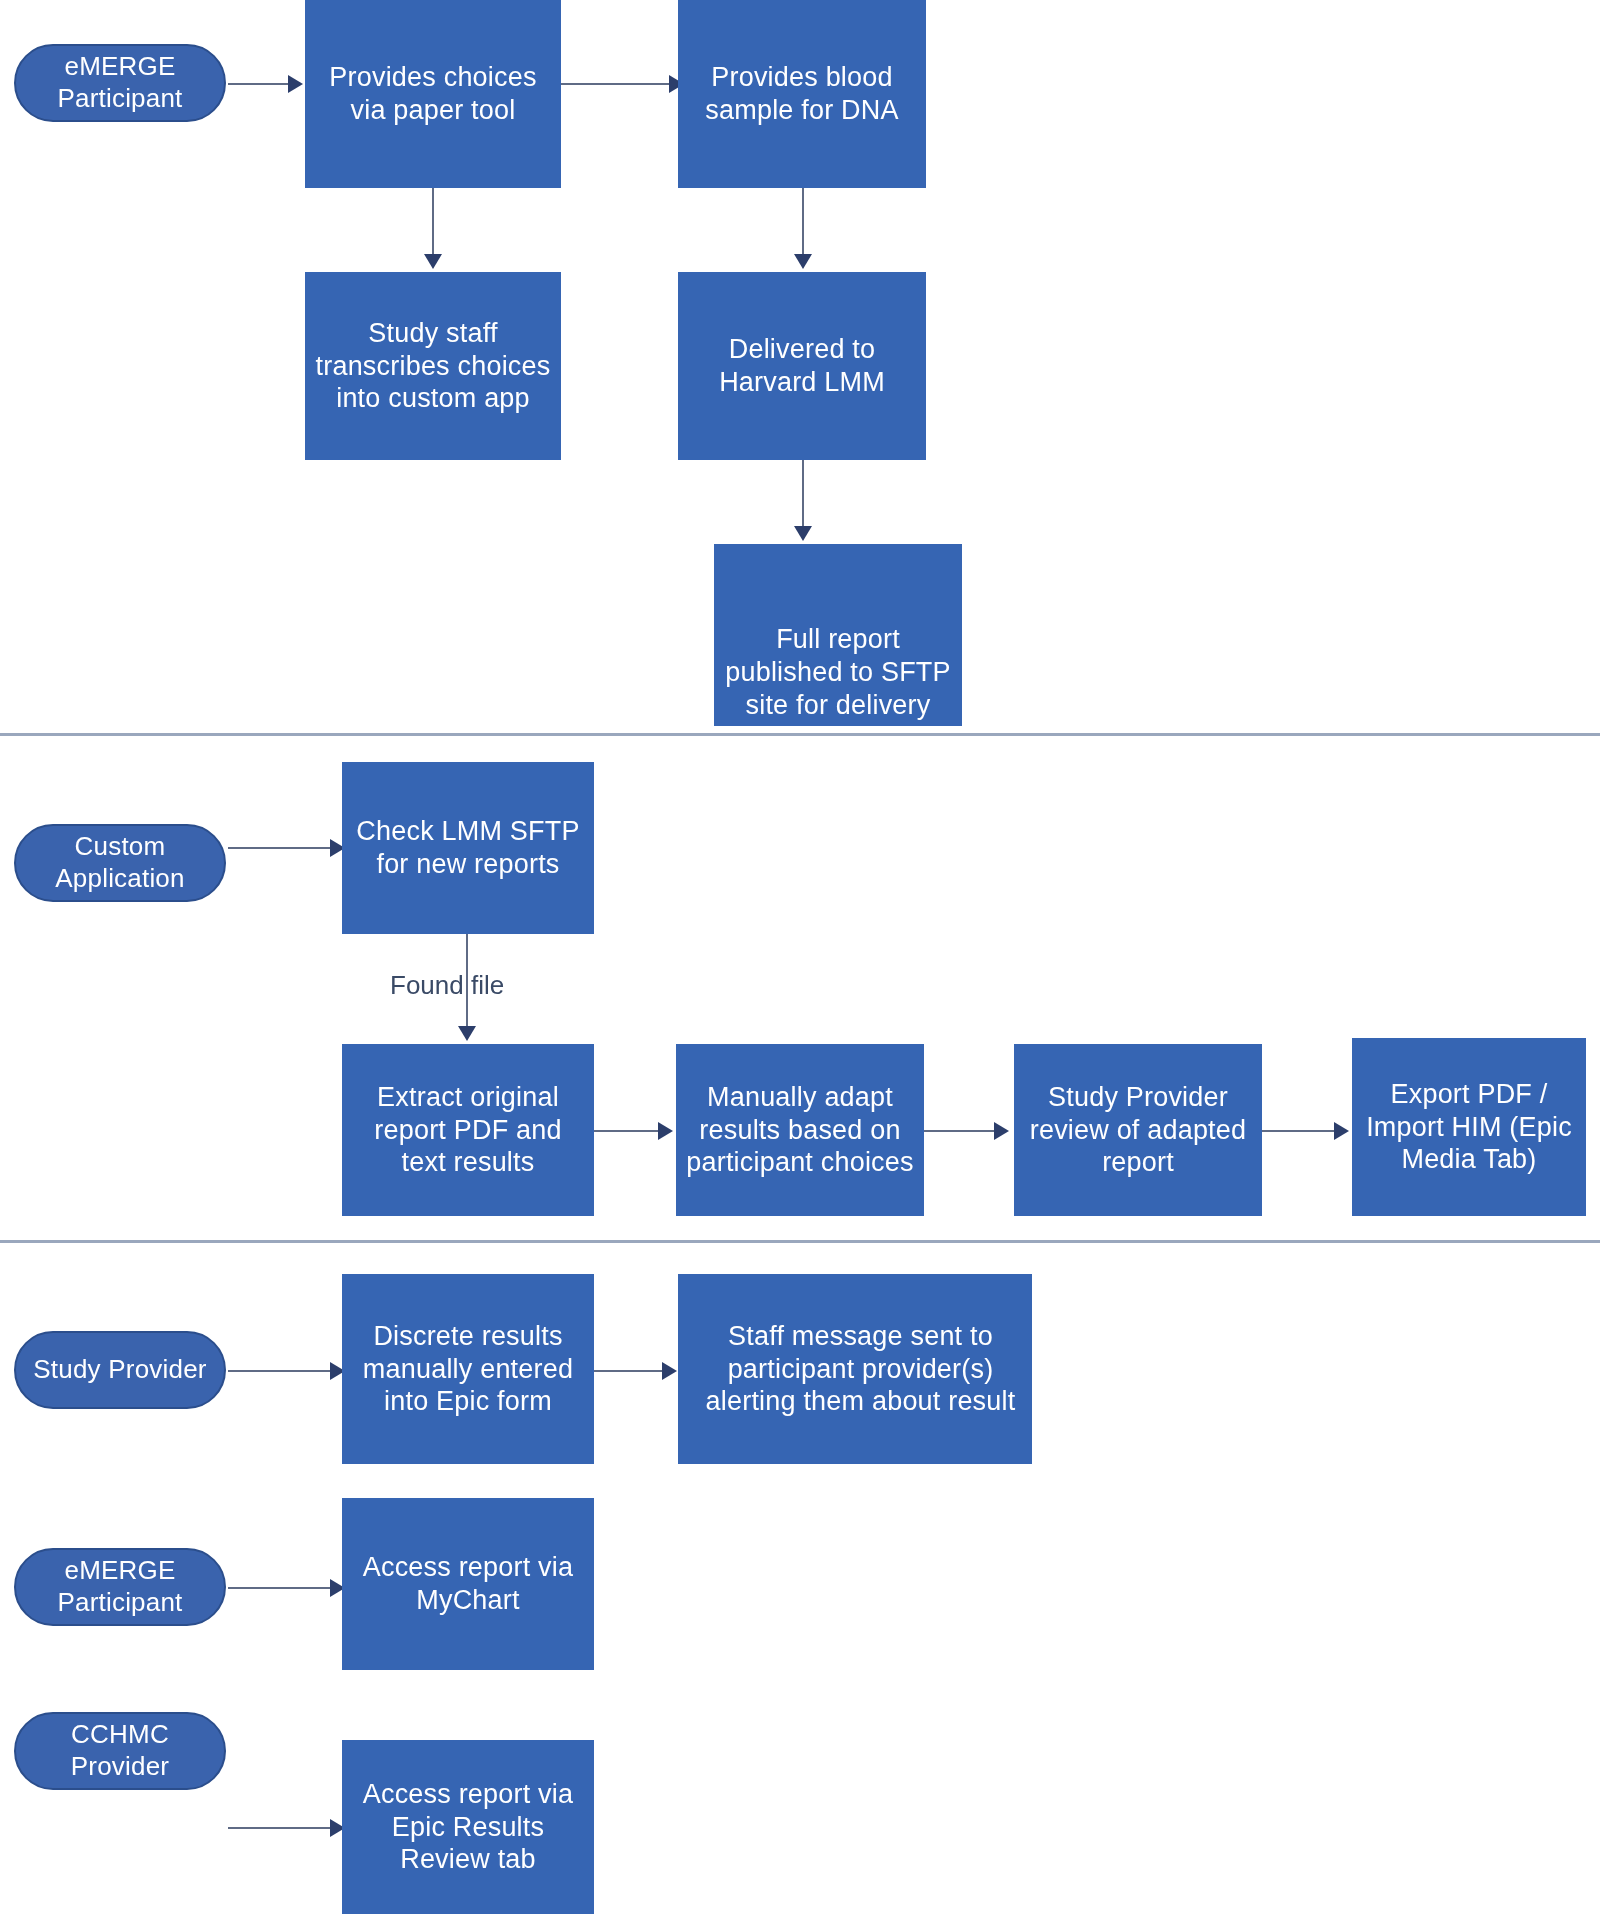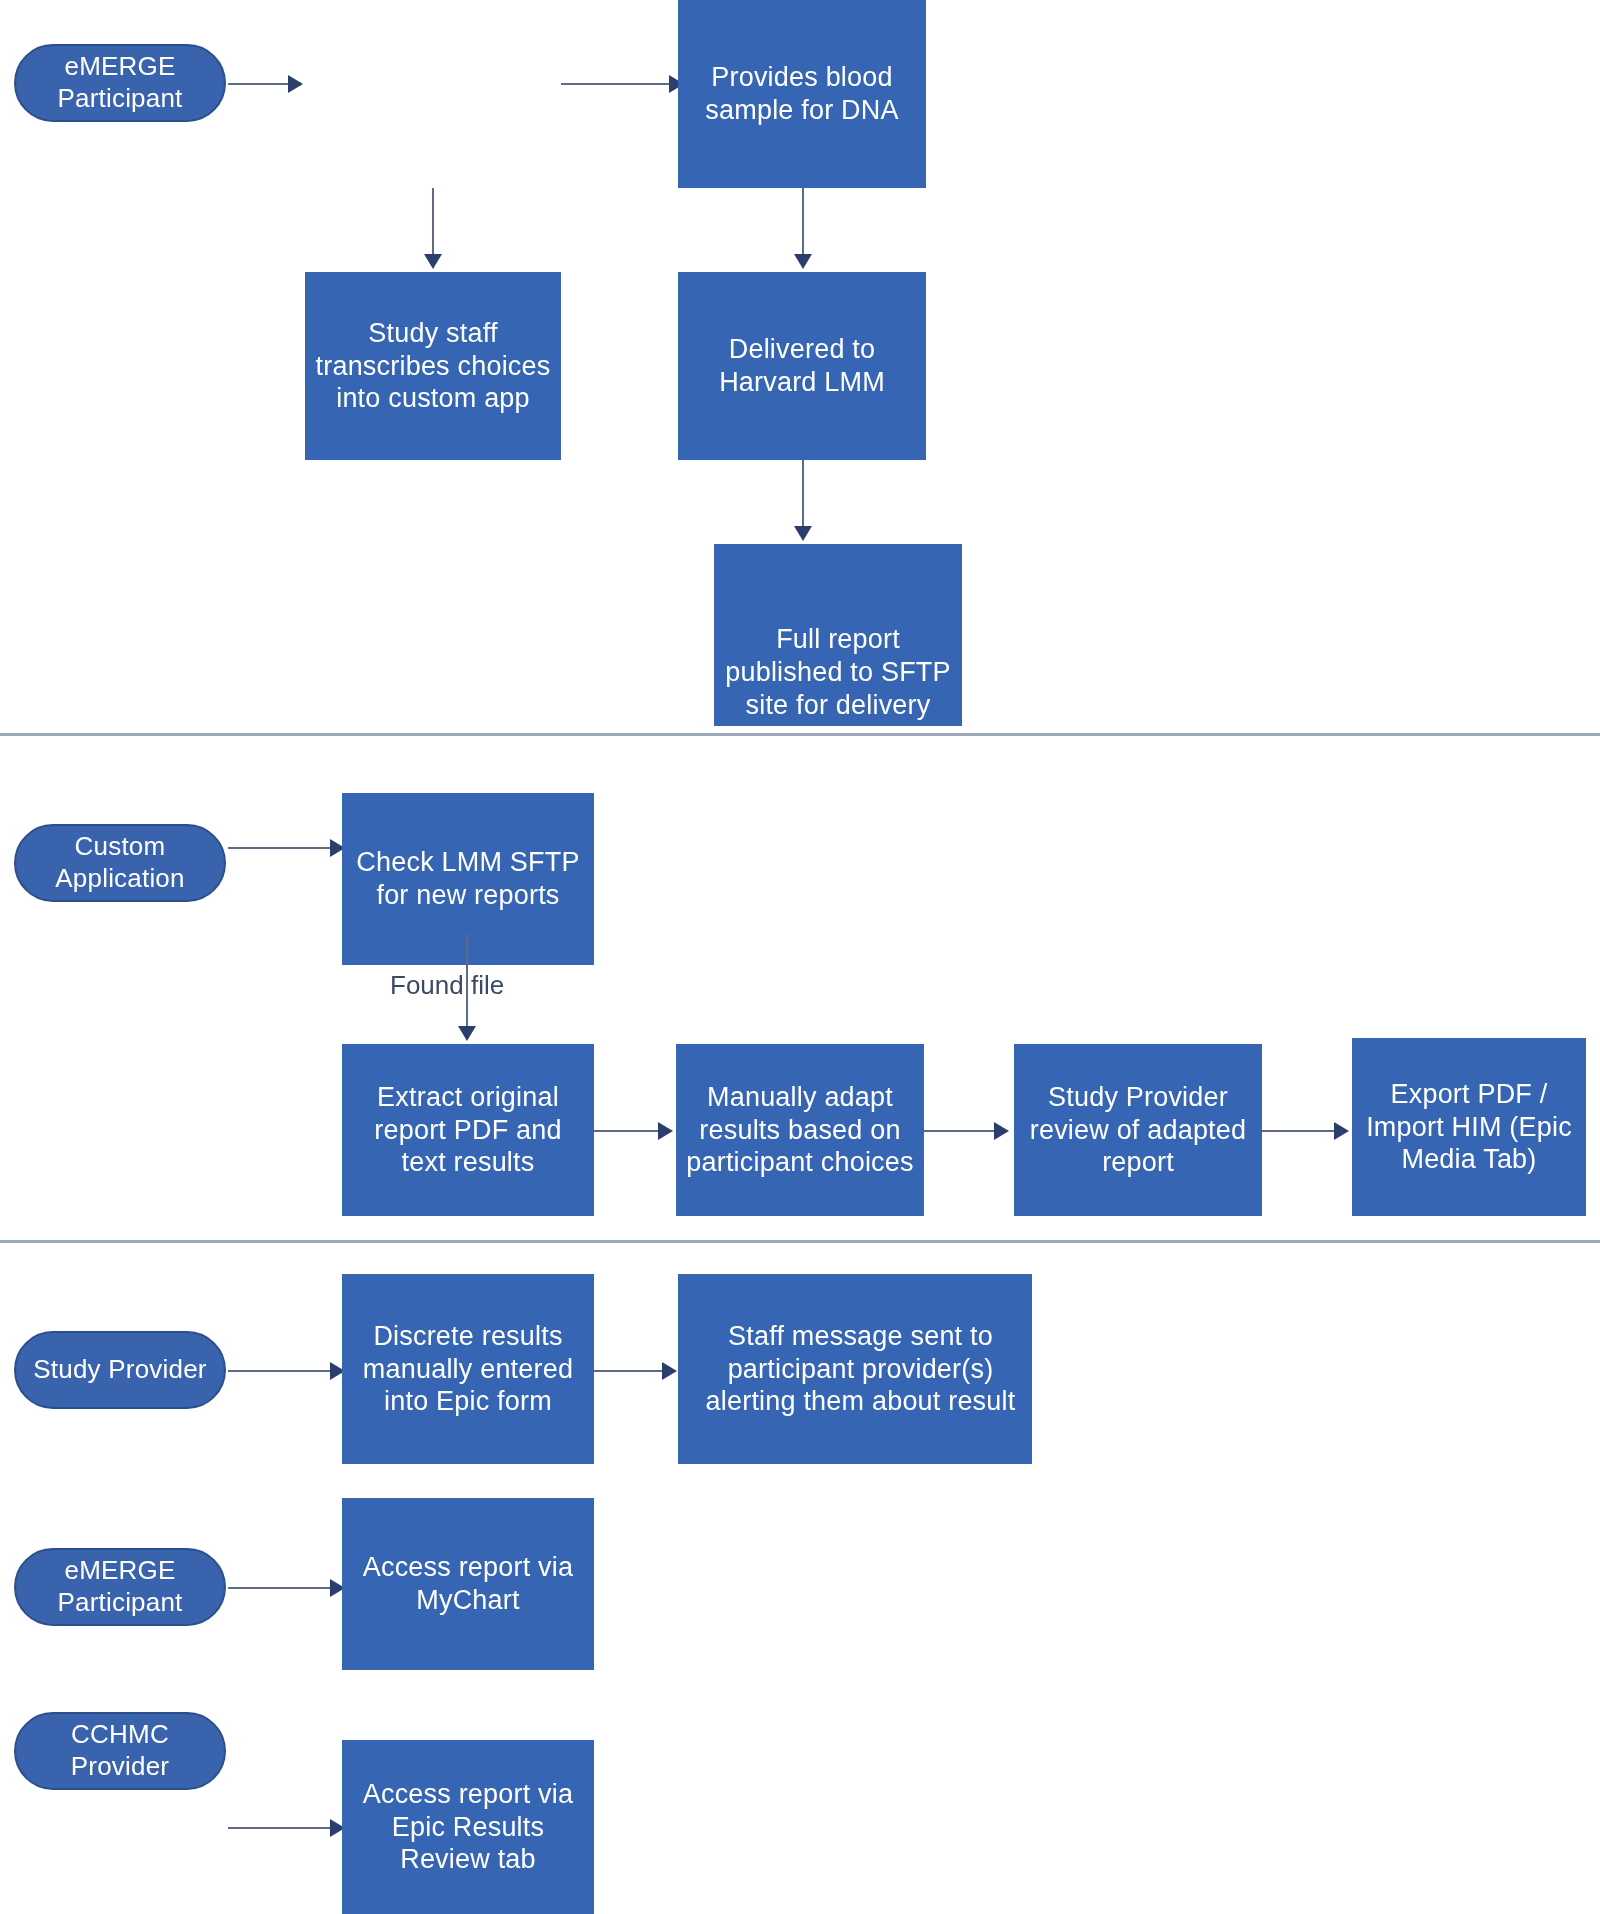--- a/index.html
+++ b/index.html
@@ -95,20 +95,23 @@
 
   <div class="node terminator" style="left:14px; top:44px; width:212px; height:78px;">
     <span>eMERGE Participant</span>
   </div>
 
   <div class="conn" style="left:228px; top:83px; width:78px; height:2px;">
     <div class="line-h" style="width:62px;"></div>
     <div class="arrow-r" style="left:60px; top:-8px;"></div>
   </div>
 
+  <div class="node process" style="left:305px; top:0px; width:256px; height:188px;">
+    <span>Provides choices via paper tool</span>
+  </div>
 
   <div class="conn" style="left:561px; top:83px; width:120px; height:2px;">
     <div class="line-h" style="width:110px;"></div>
     <div class="arrow-r" style="left:108px; top:-8px;"></div>
   </div>
 
   <div class="node process" style="left:678px; top:0px; width:248px; height:188px;">
     <span>Provides blood sample for DNA</span>
   </div>
 
@@ -143,21 +146,21 @@
 
   <div class="node terminator" style="left:14px; top:808px; width:212px; height:78px;margin-top:16px;">
     <span>Custom Application</span>
   </div>
 
   <div class="conn" style="left:228px; top:847px; width:120px; height:2px;">
     <div class="line-h" style="width:104px;"></div>
     <div class="arrow-r" style="left:102px; top:-8px;"></div>
   </div>
 
-  <div class="node process" style="left:342px; top:762px; width:252px; height:172px;margin-top:31px;">
+  <div class="node process" style="left:342px; top:762px; width:252px; height:172px;">
     <span>Check LMM SFTP for new reports</span>
   </div>
 
   <div class="conn" style="left:466px; top:934px; width:2px; height:110px;">
     <div class="line-v" style="height:96px;"></div>
     <div class="arrow-d" style="left:-8px; top:92px;"></div>
   </div>
   <div class="edge-label" style="left:390px; top:970px;">Found file</div>
 
   <div class="node process" style="left:342px; top:1044px; width:252px; height:172px;">

